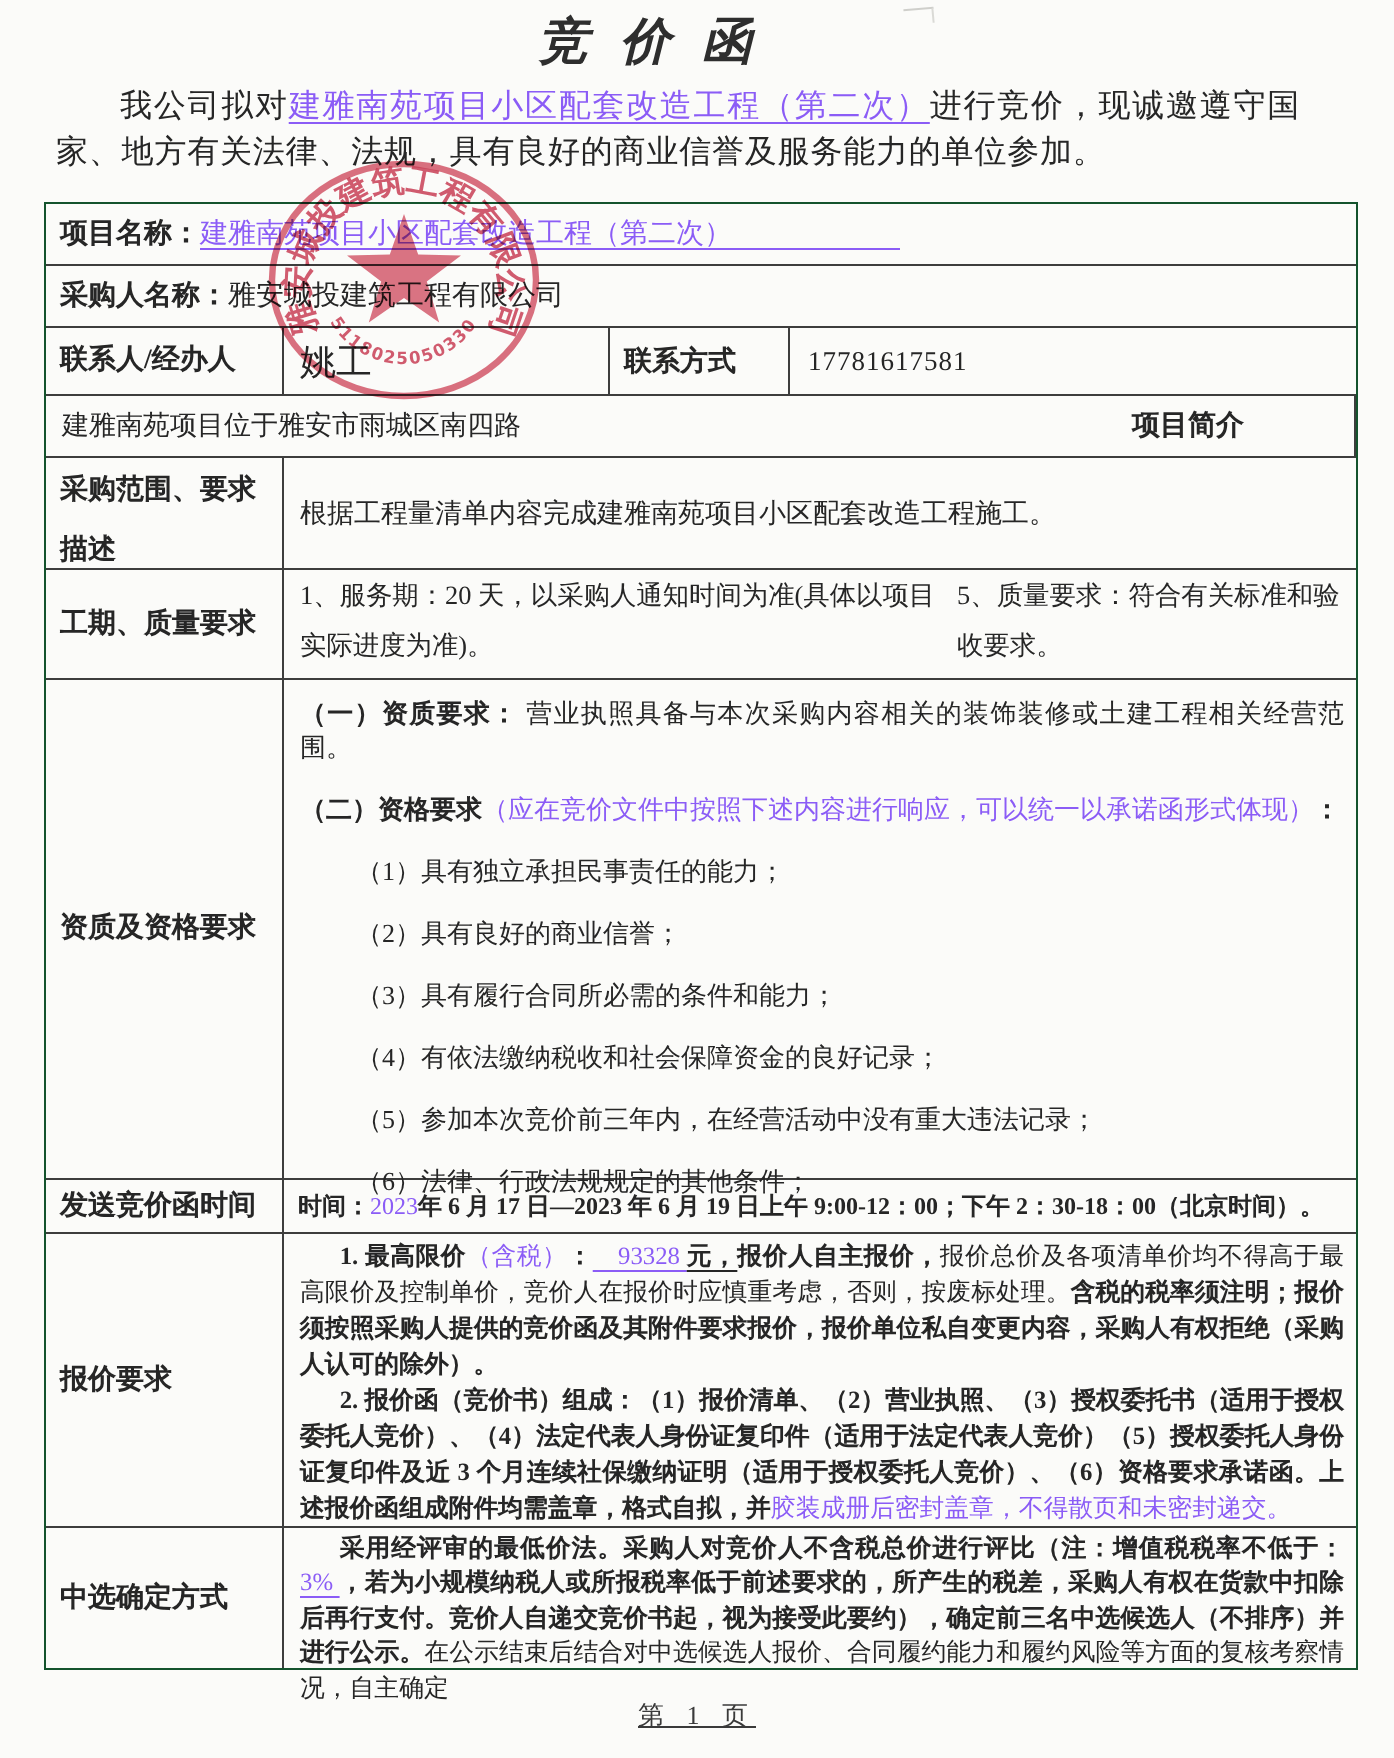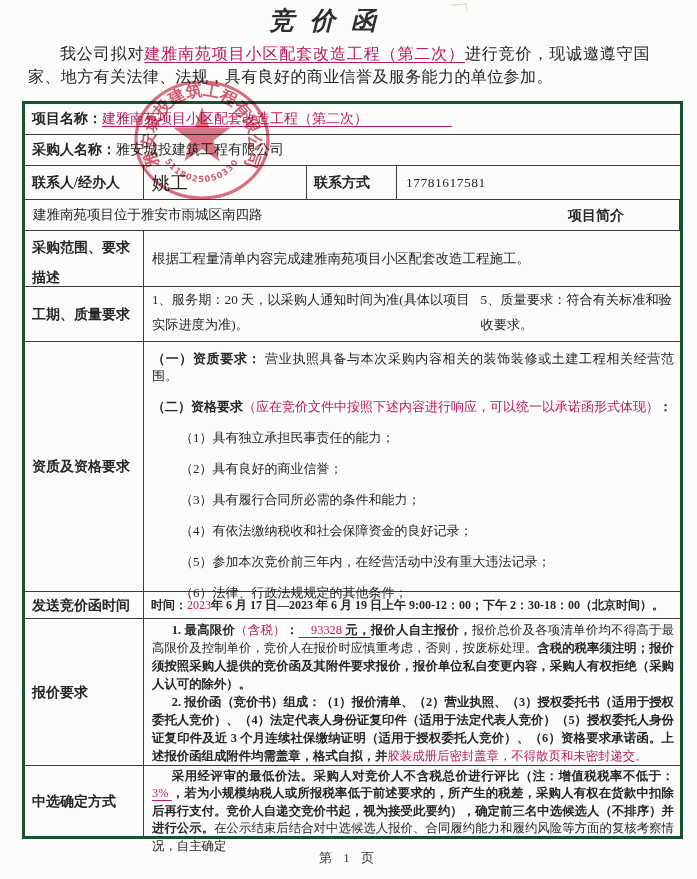--- a/index.html
+++ b/index.html
@@ -4,23 +4,23 @@
 <style>
   html,body{margin:0;padding:0;background:#e8e8e6;}
   .page{position:relative;width:697px;height:879px;margin:0 auto;background:#fbfbf9;
         font-family:"Liberation Serif","DejaVu Serif",serif;color:#262626;overflow:hidden;}
   .title{position:absolute;top:4px;left:0;width:100%;margin:0;text-align:center;
          font-size:25px;font-weight:bold;font-style:italic;letter-spacing:16px;
          transform:translateX(-18px);color:#2e2e2e;}
   .intro{position:absolute;top:42px;left:28px;width:622px;margin:0;font-size:16px;
          line-height:23px;text-align:justify;text-indent:2em;letter-spacing:.4px;}
   .b{font-weight:bold;}
-  .g{color:#be185d;}
+  .g{color:#8b5cf6;}
   .u{text-decoration:underline;text-underline-offset:3px;}
-  .doc-table{position:absolute;left:22px;top:101px;width:655px;border:3px solid #14532d;}
+  .doc-table{position:absolute;left:22px;top:101px;width:655px;border:1px solid #14532d;}
   .trow{display:flex;border-top:1px solid #3d3d3d;box-sizing:border-box;align-items:stretch;}
   .trow:first-child{border-top:none;}
   .cell{box-sizing:border-box;min-width:0;}
   .lbl{width:119px;flex:0 0 119px;border-right:1px solid #3d3d3d;display:flex;
        align-items:center;padding:0 4px 0 7px;font-size:14px;font-weight:bold;line-height:19px;}
   .val{flex:1 1 auto;display:flex;align-items:center;padding:0 6px 0 8px;font-size:13.5px;}
   .full{flex:1 1 auto;display:flex;align-items:center;padding-left:7px;font-size:14px;white-space:nowrap;}
   .r1{height:30px;} .r2{height:31px;} .r3{height:34px;} .r4{height:31px;}
   .r5{height:56px;} .r6{height:55px;} .r7{height:250px;} .r8{height:27px;}
   .r9{height:147px;} .r10{height:71px;}
@@ -33,21 +33,21 @@
   .r6 .para{line-height:25px;margin:0;}
   .r7 .val{display:block;padding-top:8px;font-size:13px;text-align:justify;}
   .r7 .para{line-height:17px;margin:0 0 14px;}
   .r7 .ind{text-indent:28px;}
   .r8 .val{font-size:12px;white-space:nowrap;padding-left:7px;}
   .r9 .val,.r10 .val{display:block;padding-top:2px;font-size:12.4px;text-align:justify;}
   .r9 .para{line-height:18px;margin:0;}
   .r10 .para{line-height:17.4px;margin:0;}
   .r9 .ind,.r10 .ind{text-indent:1.6em;}
   .footer{position:absolute;top:849px;left:0;width:100%;text-align:center;font-size:13px;
-          letter-spacing:4px;color:#3a3a3a;}
+          letter-spacing:4px;color:#3a3a3a;text-decoration:underline;}
   .stamp{position:absolute;left:132px;top:79px;mix-blend-mode:multiply;opacity:.92;}
   .stamp .ring{fill:none;stroke:#cf3e54;stroke-width:3.2;opacity:.8;}
   .stamp .star{fill:#cf3e54;opacity:.78;}
   .stamp .arc-company{fill:#c8304a;font-size:16px;font-weight:bold;opacity:.85;
           font-family:"Liberation Serif","DejaVu Serif",serif;}
   .stamp .arc-number{fill:#c8304a;font-size:8.5px;font-weight:bold;opacity:.85;letter-spacing:1px;
           font-family:"DejaVu Sans","Liberation Sans",sans-serif;}
   .artifact{position:absolute;left:452px;top:4px;width:14px;height:7px;
             border-top:1px solid #cfcfcb;border-right:1px solid #dadad6;transform:rotate(-5deg);}
 </style>

